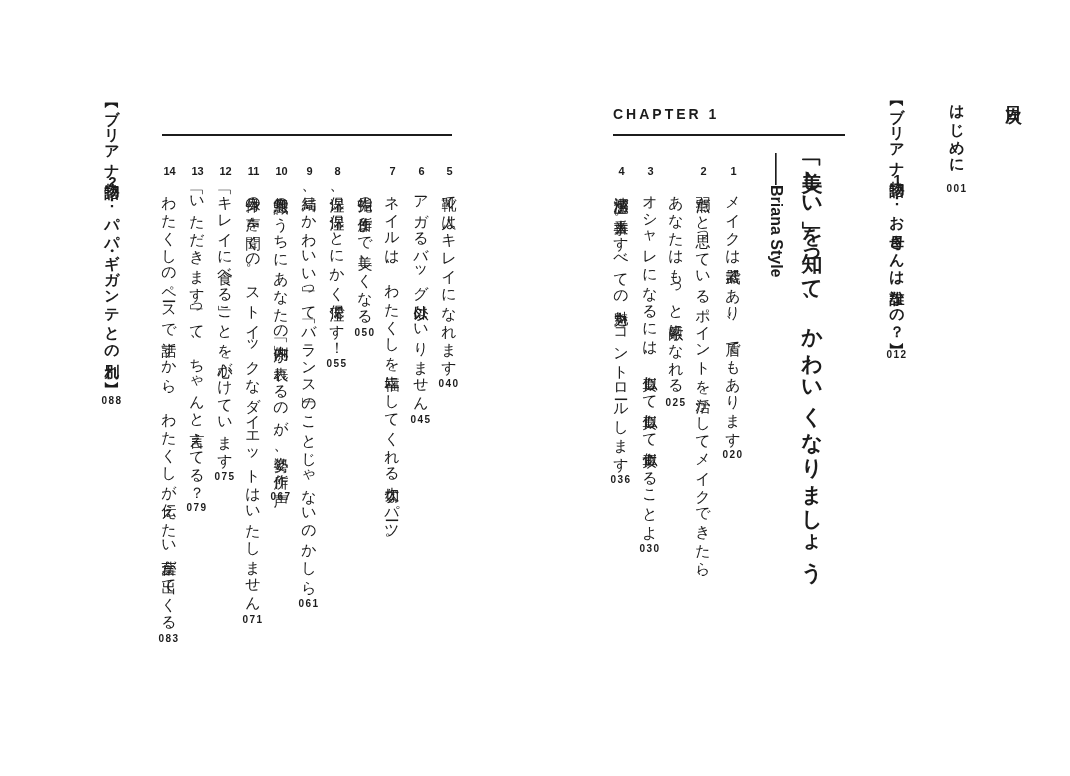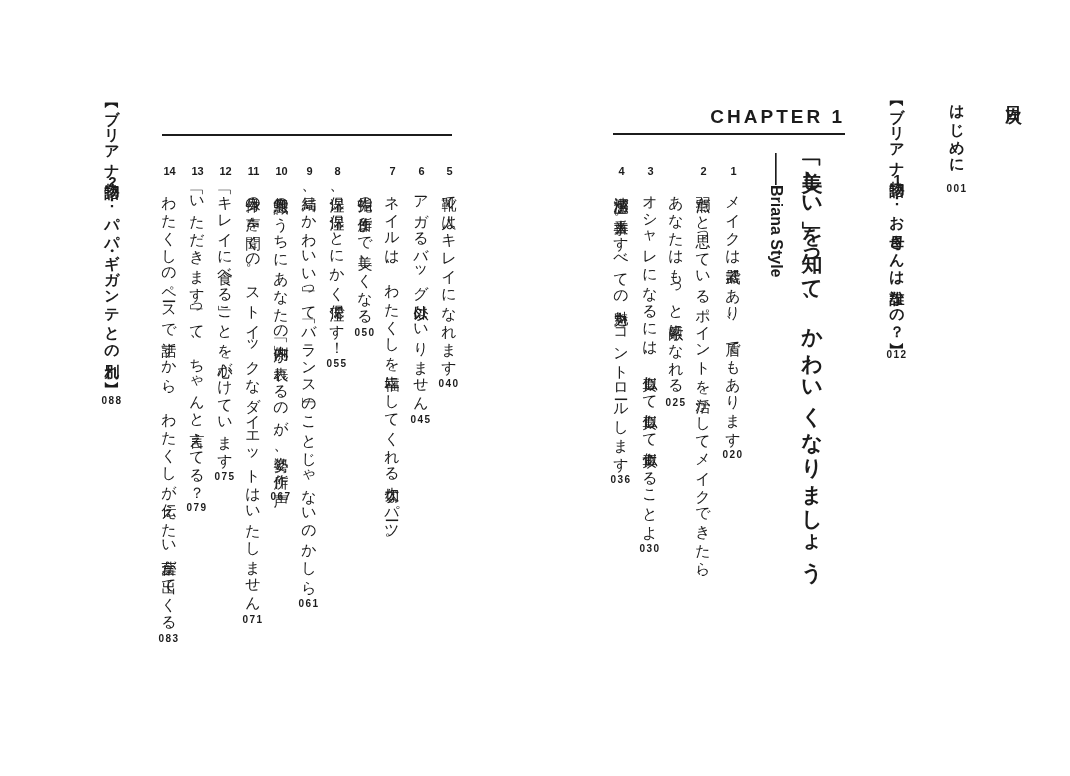--- a/index.html
+++ b/index.html
@@ -23,23 +23,23 @@
 
   .mokuji { font-size:17px; font-weight:700; line-height:27px; letter-spacing:3px; }
 
   .hdr  { font-size:15px; font-weight:700; line-height:27px; }
   .hdr .pg { margin-top:16px; }
   .hdr-back .pg { margin-top:22px; }
 
   .chapter-kicker {
     position:absolute;
     left:613px; top:106px; width:232px;
-    text-align:right;
-    font-size:19px; font-weight:700; letter-spacing:3px;
-    padding-bottom:5px;
+    text-align:left;
+    font-size:14px; font-weight:700; letter-spacing:3px;
+    padding-bottom:12px;
     border-bottom:2px solid #1c1c1c;
   }
 
   .title    { font-size:21px; font-weight:700; line-height:34px; letter-spacing:2px; }
   .subtitle { font-size:16px; font-weight:700; line-height:27px; letter-spacing:0; }
 
   .entry { font-size:15px; font-weight:400; line-height:27px; }
   .entry .no {
     position:absolute; top:-27px; left:0; right:0;
     writing-mode:horizontal-tb;

